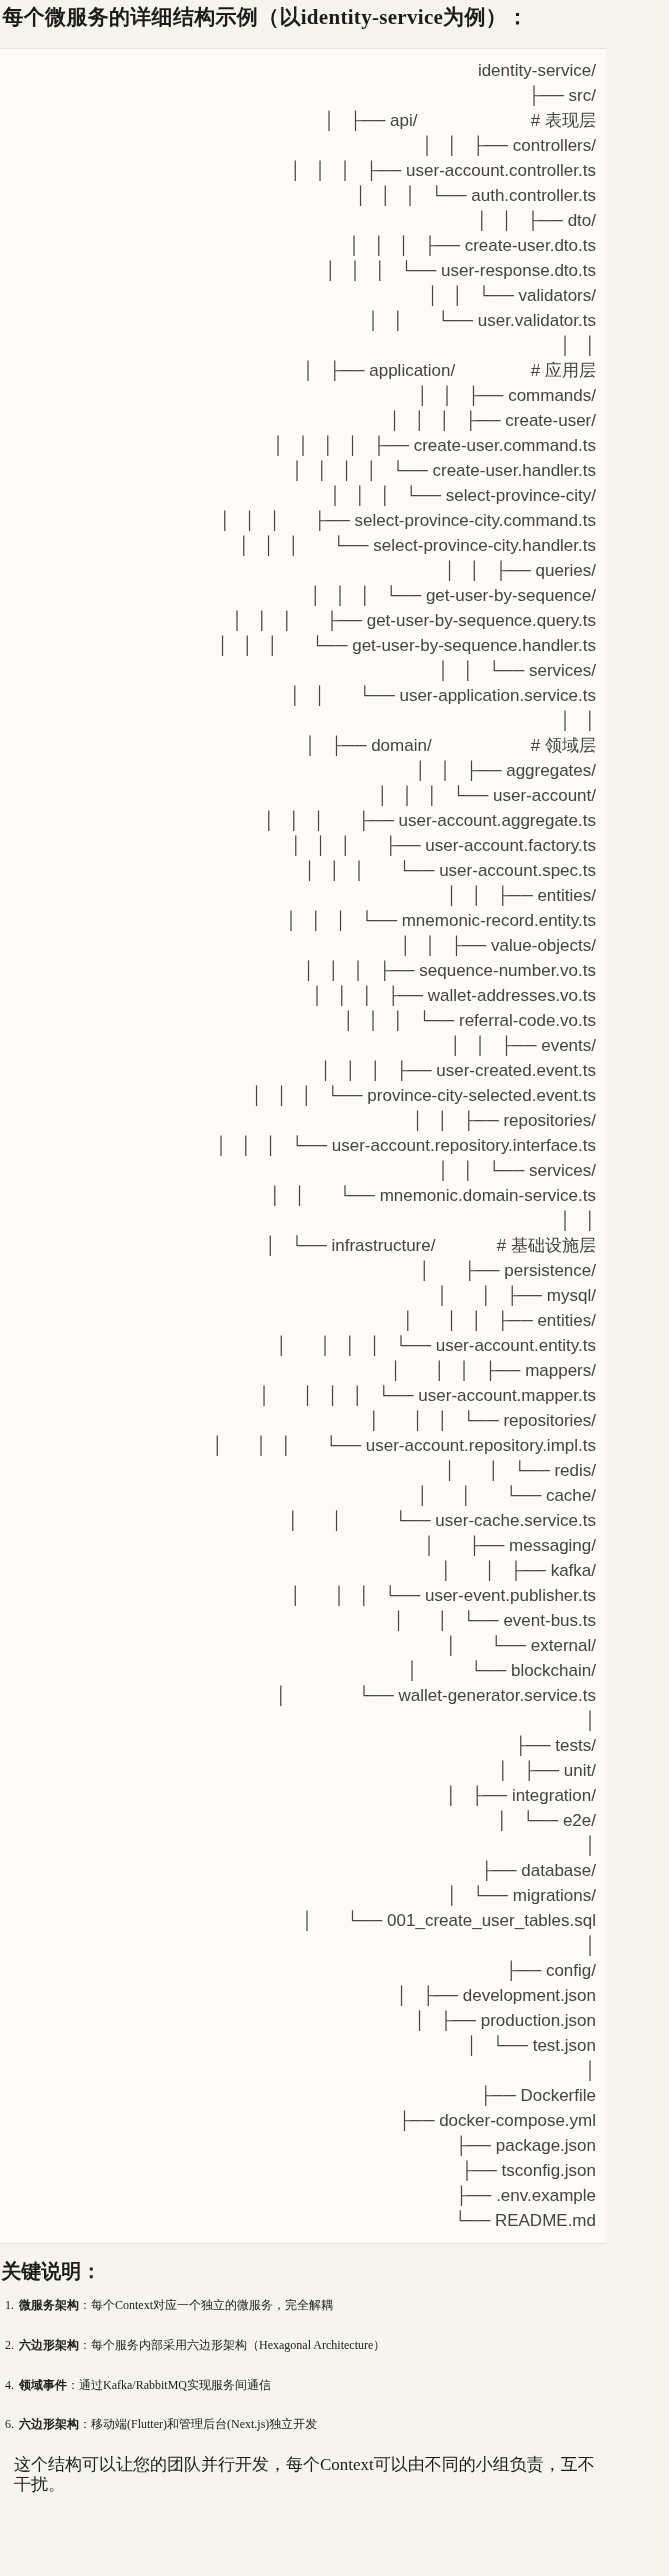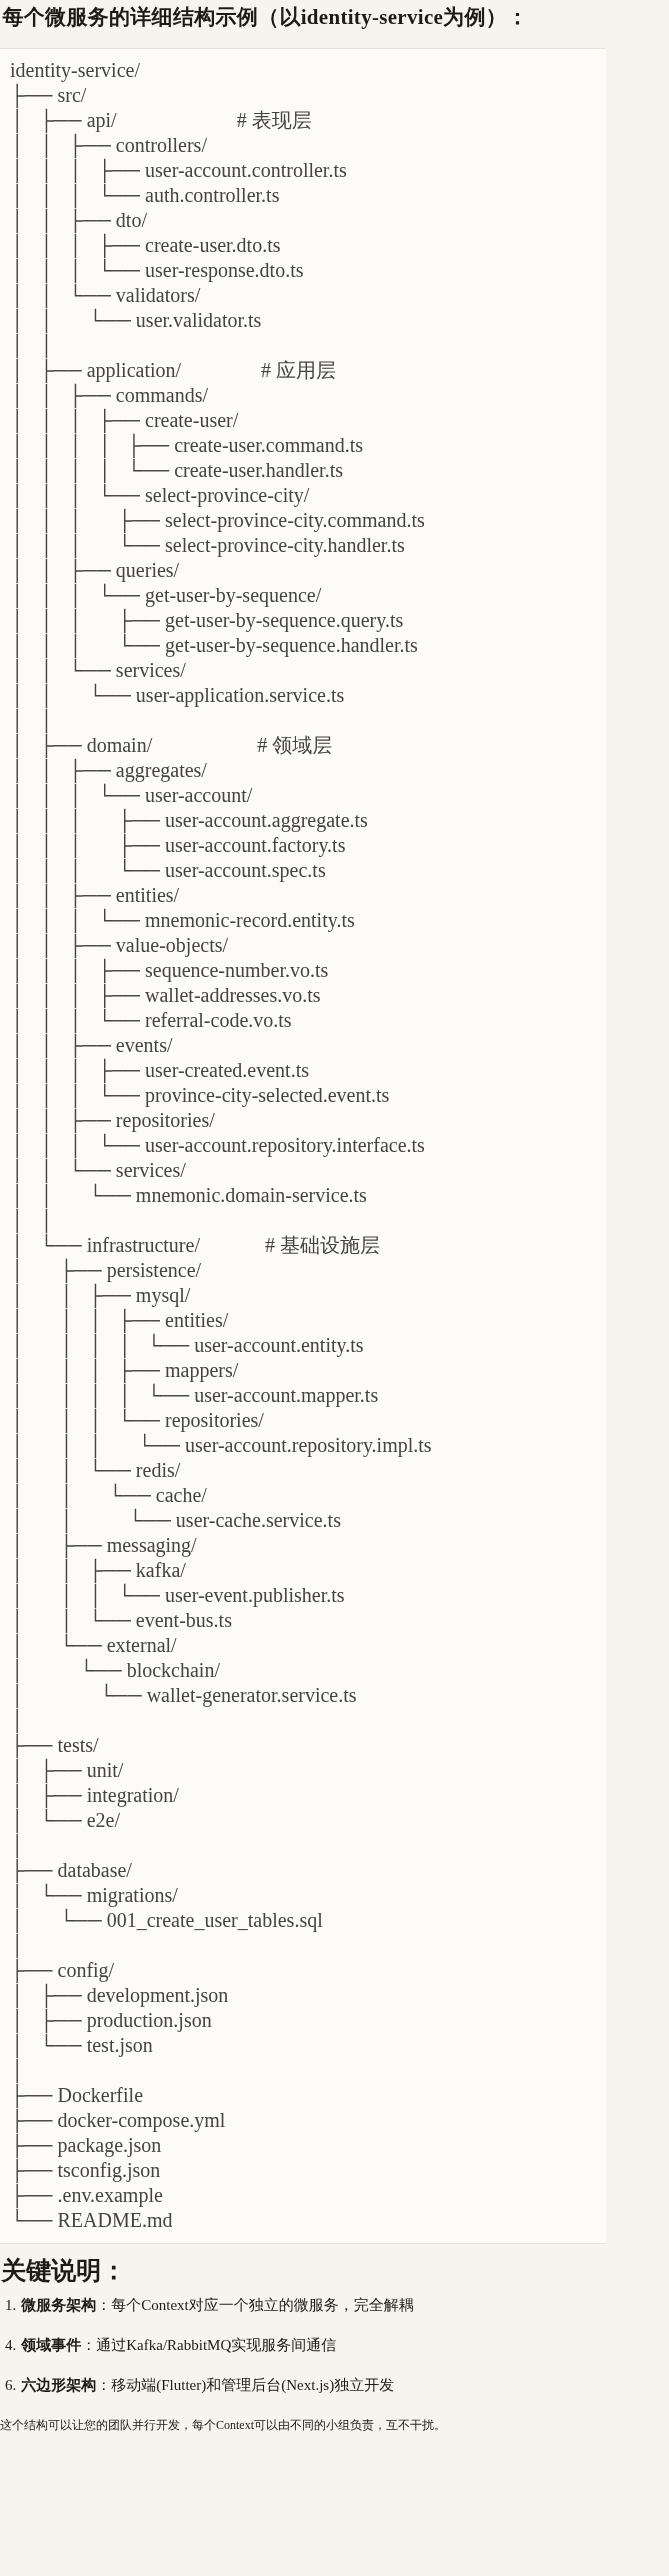--- a/index.html
+++ b/index.html
@@ -26,44 +26,46 @@
     letter-spacing:0.3px;
   }
   .code-block{
     margin-top:16.3px;
     background:var(--code-bg);
     border-top:0.6px solid var(--code-border);
     border-bottom:0.6px solid var(--code-border);
     padding:9.4px 10px 10px 10px;
   }
   .code-block pre{
-    font-family:Liberation Serif, serif;
-    font-size:20px;
+    font-family:Liberation Sans, sans-serif;
+    font-size:17px;
     line-height:25px;
     color:var(--code-text);
     white-space:pre;
     overflow:hidden;
+    text-align:right;
   }
   .section-heading{
-    font-size:25px;
+    font-size:20px;
     font-weight:bold;
     line-height:26px;
     margin:13.8px 0 12.5px 1.3px;
   }
   .key-item{
-    font-size:15px;
+    font-size:12px;
     line-height:19px;
     margin:0 0 20.6px 5px;
   }
   .key-item .num{margin-right:5px;}
   .key-item strong{font-weight:bold;}
   .closing{
-    font-size:12px;
+    font-size:17px;
     line-height:20px;
     margin:0 0 19px 0;
+    padding-left:14px;
   }
 </style>
 </head>
 <body>
 
 <div class="page">
 
   <h1 class="doc-title">每个微服务的详细结构示例（以identity-service为例）：</h1>
 
   <div class="code-block">
@@ -153,20 +155,21 @@
 ├── package.json
 ├── tsconfig.json
 ├── .env.example
 └── README.md</pre>
   </div>
 
   <h2 class="section-heading">关键说明：</h2>
 
   <p class="key-item"><span class="num">1.</span><strong>微服务架构</strong><span>：每个Context对应一个独立的微服务，完全解耦</span></p>
 
+  <p class="key-item"><span class="num">2.</span><strong>六边形架构</strong><span>：每个服务内部采用六边形架构（Hexagonal Architecture）</span></p>
 
 
   <p class="key-item"><span class="num">4.</span><strong>领域事件</strong><span>：通过Kafka/RabbitMQ实现服务间通信</span></p>
 
 
   <p class="key-item"><span class="num">6.</span><strong>六边形架构</strong><span>：移动端(Flutter)和管理后台(Next.js)独立开发</span></p>
 
   <p class="closing">这个结构可以让您的团队并行开发，每个Context可以由不同的小组负责，互不干扰。</p>
 
 </div>

